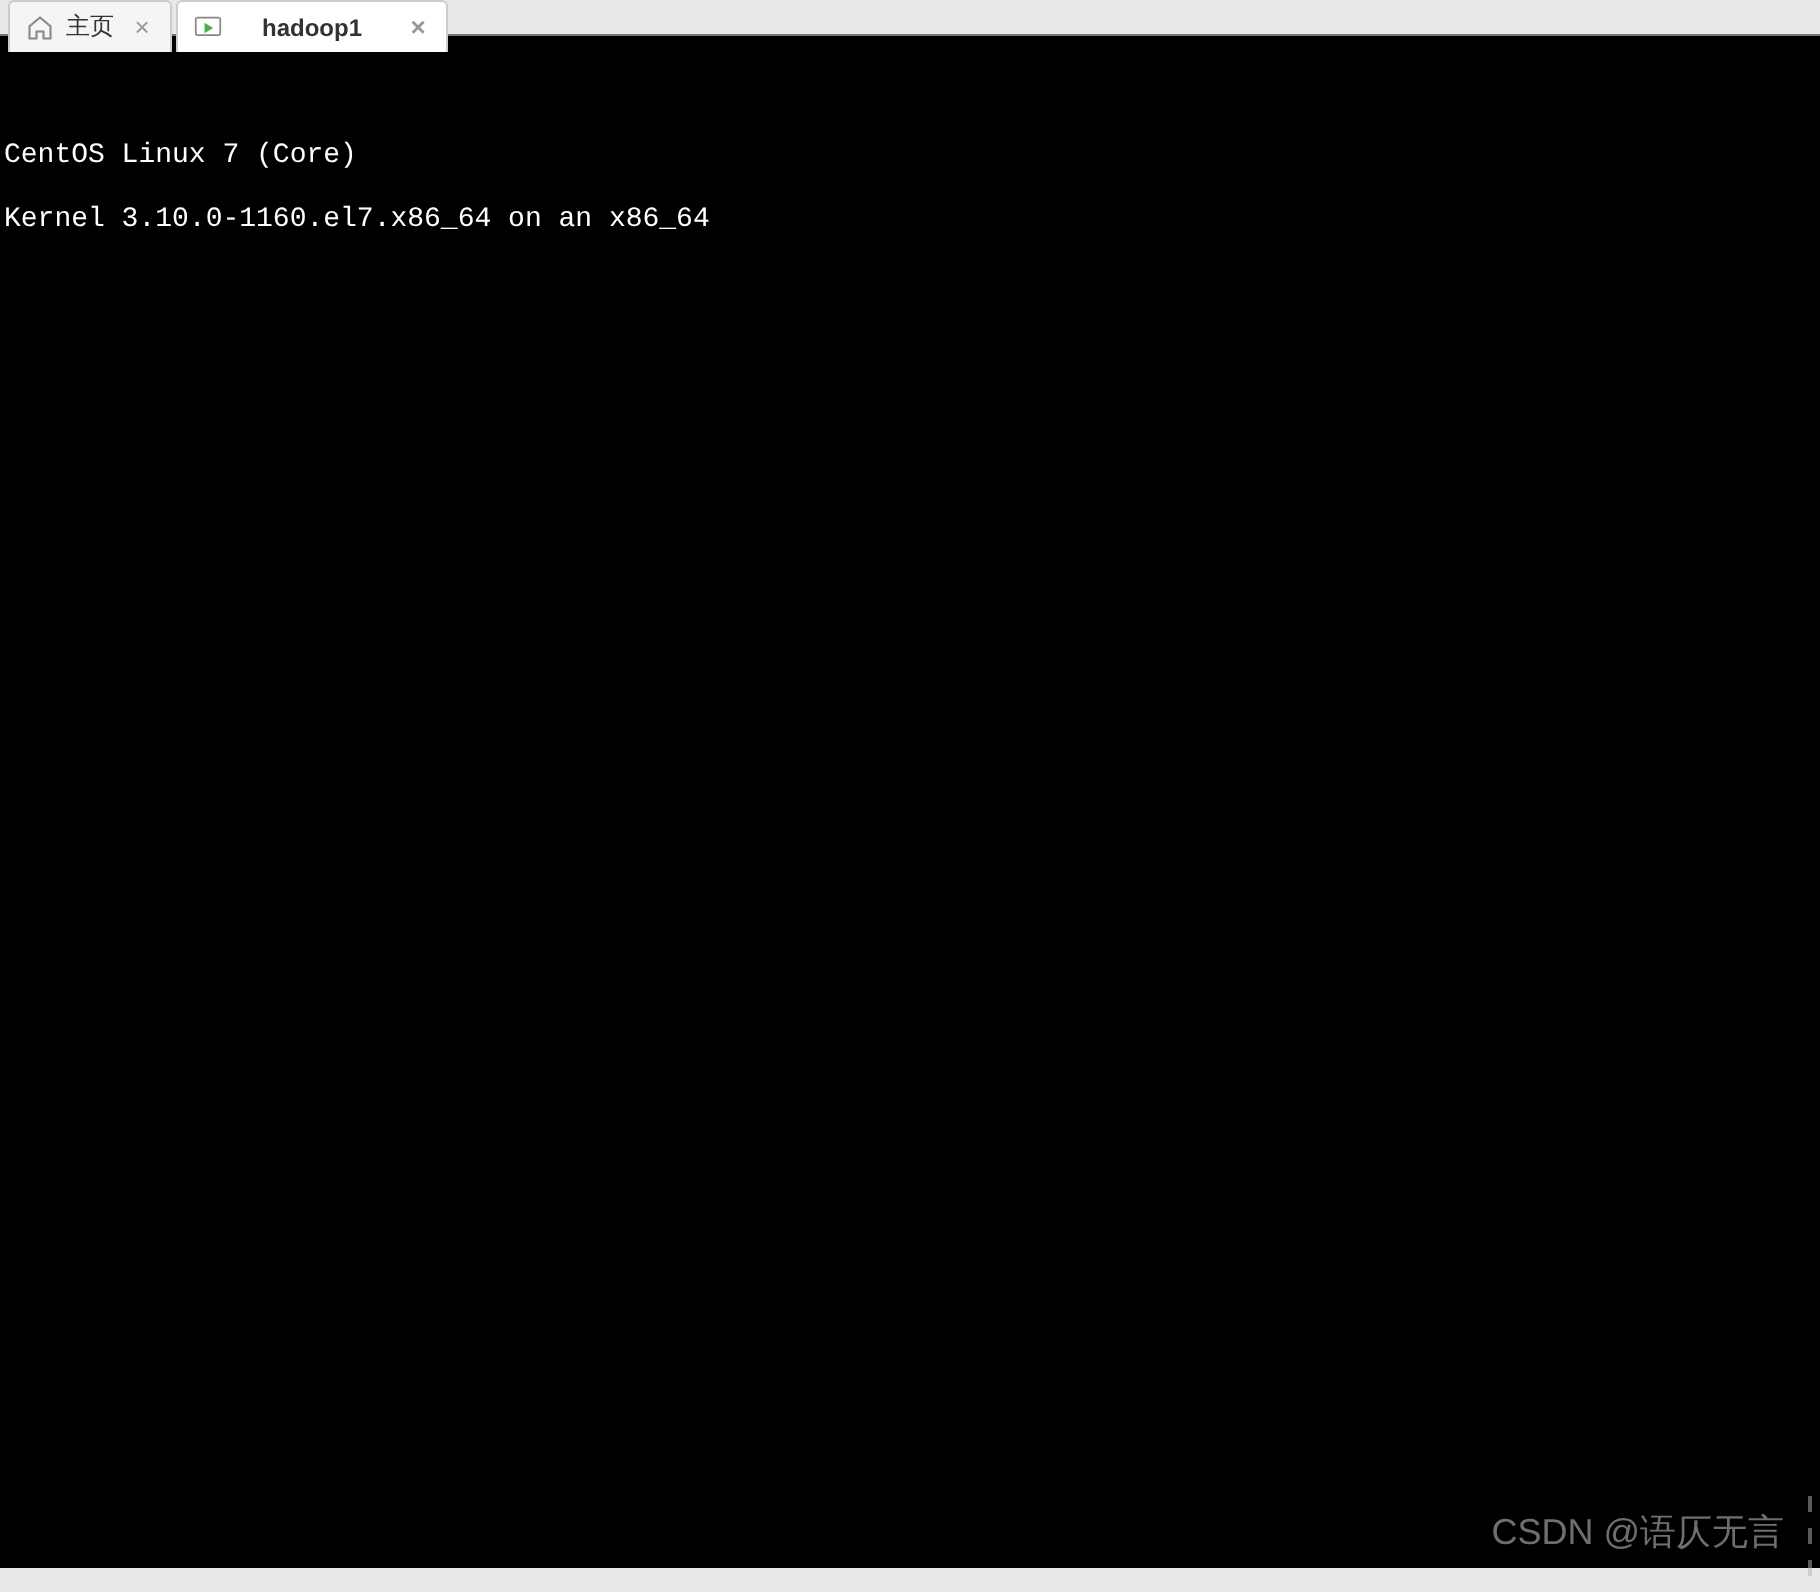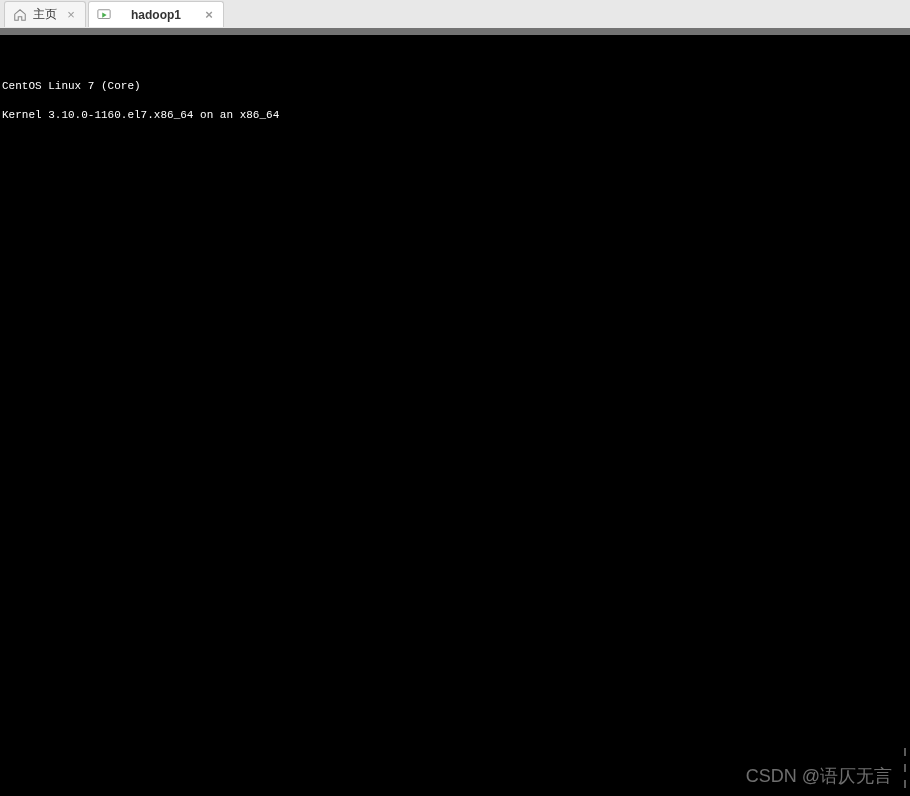--- a/index.html
+++ b/index.html
@@ -9,26 +9,26 @@
     }
     body {
       width: 910px;
       height: 796px;
       background: #e8e8e8;
       font-family: sans-serif;
       overflow: hidden;
       position: relative;
     }
     .tab-bar {
-      height: 35px;
+      height: 18px;
       background: #e8e8e8;
       display: flex;
-      align-items: center;
+      align-items: flex-start;
       padding-left: 4px;
-      border-bottom: 7px solid #737373;
+      border-bottom: 1px solid #737373;
     }
     .tab {
       height: 26px;
       background: #f5f5f5;
       border: 1px solid #ccc;
       border-bottom: none;
       border-radius: 3px 3px 0 0;
       display: flex;
       align-items: center;
       padding: 0 8px;
@@ -60,41 +60,41 @@
       font-size: 13px;
       cursor: pointer;
       margin-left: 2px;
     }
     .terminal {
       width: 100%;
       height: calc(100% - 30px);
       background: #000000;
       color: #ffffff;
       font-family: "Consolas", "Courier New", monospace;
-      font-size: 11px;
+      font-size: 14px;
       line-height: 1.15;
       padding: 4px 2px;
       white-space: pre;
       overflow: hidden;
     }
     .terminal-line {
       min-height: 16px;
     }
     .cursor {
       display: inline-block;
       width: 8px;
       height: 2px;
       background: #ffffff;
       vertical-align: bottom;
       margin-left: 2px;
       margin-bottom: 2px;
     }
     .watermark {
       position: absolute;
-      bottom: 8px;
+      bottom: 18px;
       right: 18px;
       color: rgba(200, 200, 200, 0.55);
       font-size: 18px;
       font-family: "Microsoft YaHei", sans-serif;
       pointer-events: none;
       margin-top: 31px;
     }
     .scrollbar-indicator {
       position: absolute;
       right: 2px;

